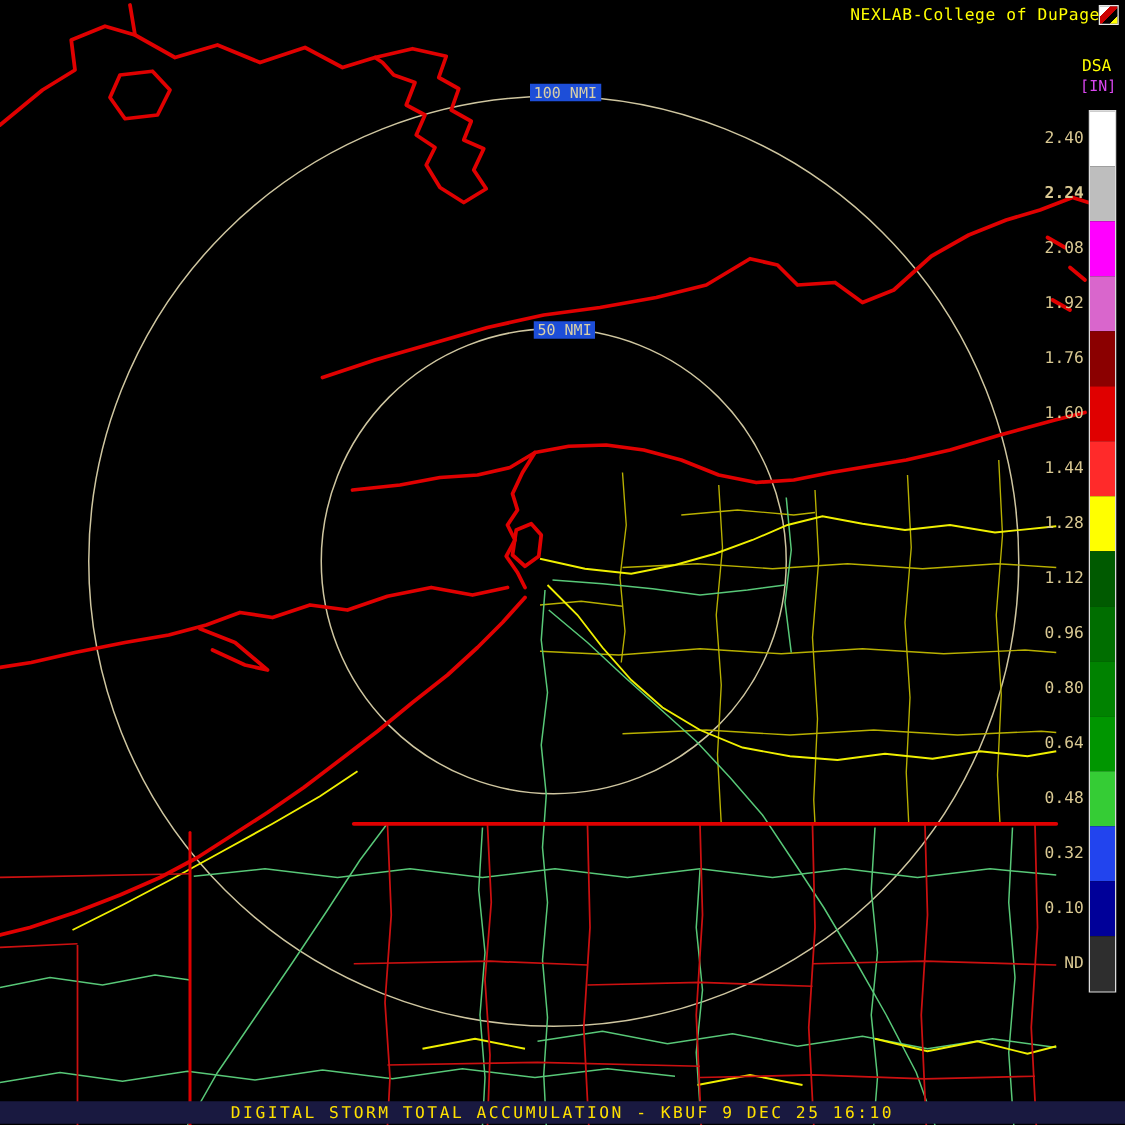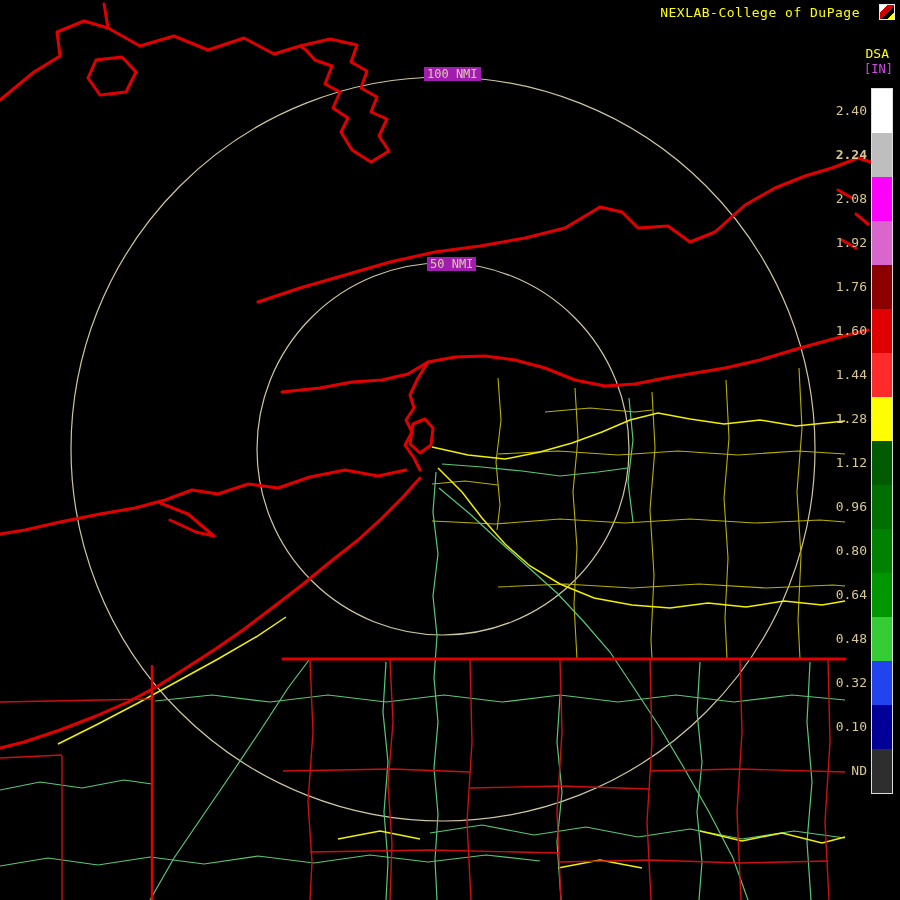--- a/index.html
+++ b/index.html
@@ -2,39 +2,39 @@
 <html><head>
 <meta charset="utf-8">
 <style>
   html,body{margin:0;padding:0;background:#000;}
   .screen{
     position:relative;width:900px;height:900px;background:#000;overflow:hidden;
     font-family:"DejaVu Sans Mono", monospace;
   }
   #map{position:absolute;left:0;top:0;}
   .brand{
-    position:absolute;top:5px;right:40px;color:#ffff00;font-size:13px;letter-spacing:0.5px;
+    position:absolute;top:5px;right:20px;color:#ffff00;font-size:13px;letter-spacing:0.5px;
   }
   .logo{
     position:absolute;top:4px;right:5px;width:14px;height:14px;border:1px solid #e8e8e8;
     background:linear-gradient(135deg,#ffffff 0 28%,#cc0000 28% 55%,#000 55% 78%,#ffff00 78% 100%);
   }
   .prod-label{position:absolute;top:46px;right:11px;color:#ffff00;font-size:13px;}
   .prod-units{position:absolute;top:62px;right:7px;color:#d946ef;font-size:12px;}
   #legend-bar{
     position:absolute;top:88px;right:7px;width:20px;border:1px solid #dcdcdc;background:#000;
   }
   #legend-bar .seg{width:20px;height:44px;}
   #legend-labels{position:absolute;top:88px;right:33px;width:46px;text-align:right;}
   #legend-labels .llab{
     height:44px;display:flex;align-items:center;justify-content:flex-end;
     color:#d9c892;font-size:13px;
   }
   .ringlab{
-    position:absolute;color:#d8cfa8;font-size:12px;background:#a21caf;padding:0 3px;white-space:nowrap;
+    position:absolute;color:#d8cfa8;font-size:12px;background:#1d4ed8;padding:0 3px;white-space:nowrap;
   }
   #ring100{top:67px;left:424px;}
   #ring50{top:257px;left:427px;}
   .statusbar{
     position:absolute;left:0;right:0;bottom:1px;height:18px;background:#191940;
     display:flex;align-items:center;justify-content:center;
   }
   .statusbar span{color:#ffe000;font-size:13px;letter-spacing:2px;white-space:nowrap;}
 </style>
 </head>
@@ -163,14 +163,17 @@
       <div class="seg" style="background: rgb(0, 90, 0);"></div>
       <div class="seg" style="background: rgb(0, 110, 0);"></div>
       <div class="seg" style="background: rgb(0, 130, 0);"></div>
       <div class="seg" style="background: rgb(0, 150, 0);"></div>
       <div class="seg" style="background: rgb(53, 204, 53);"></div>
       <div class="seg" style="background: rgb(34, 68, 238);"></div>
       <div class="seg" style="background: rgb(0, 0, 153);"></div>
       <div class="seg" style="background: rgb(46, 46, 46);"></div>
     </div>
 
+  <div class="statusbar">
+    <span>DIGITAL STORM TOTAL ACCUMULATION - KBUF 9 DEC 25 16:10</span>
+  </div>
 
 </div>
 
 </body></html>

